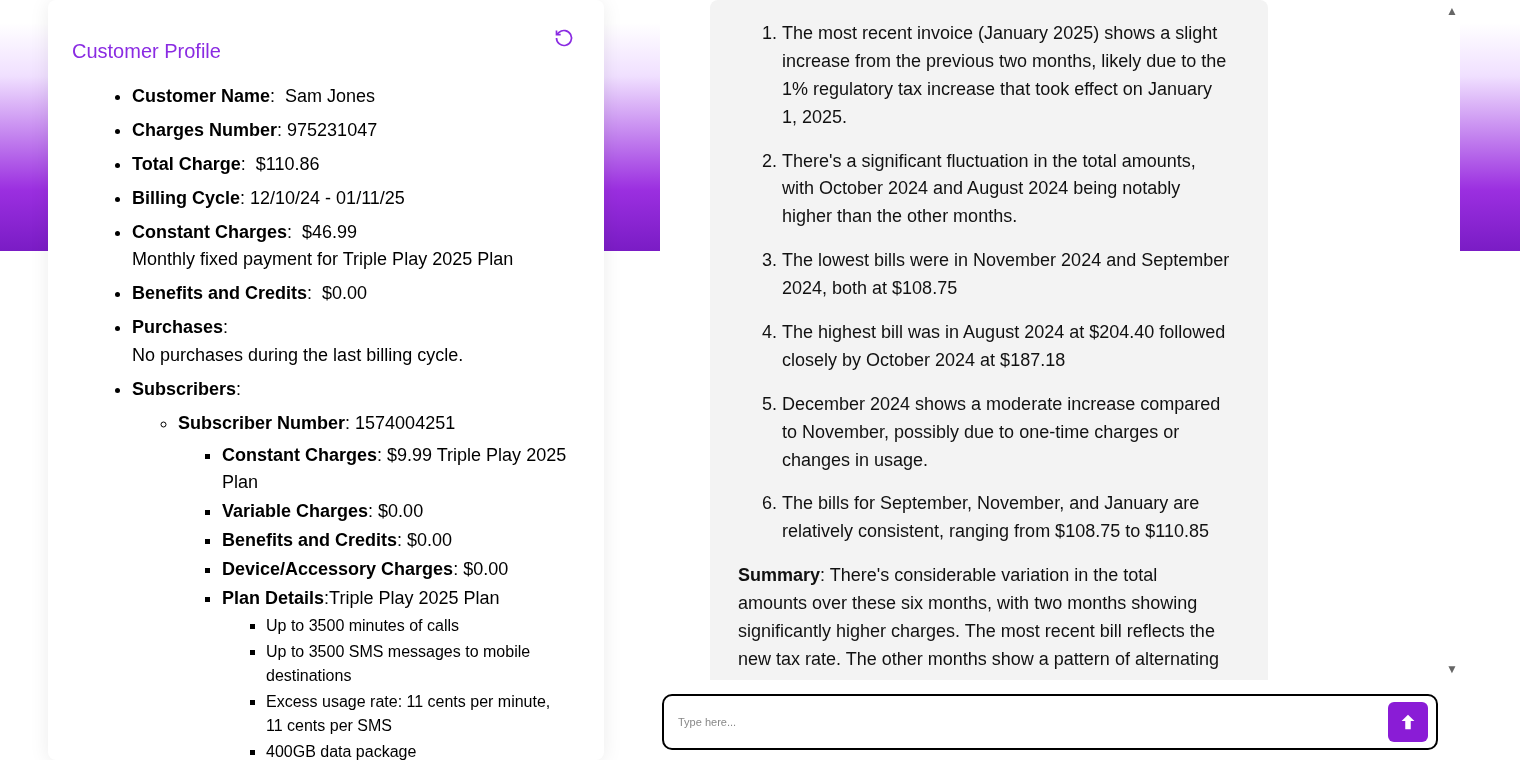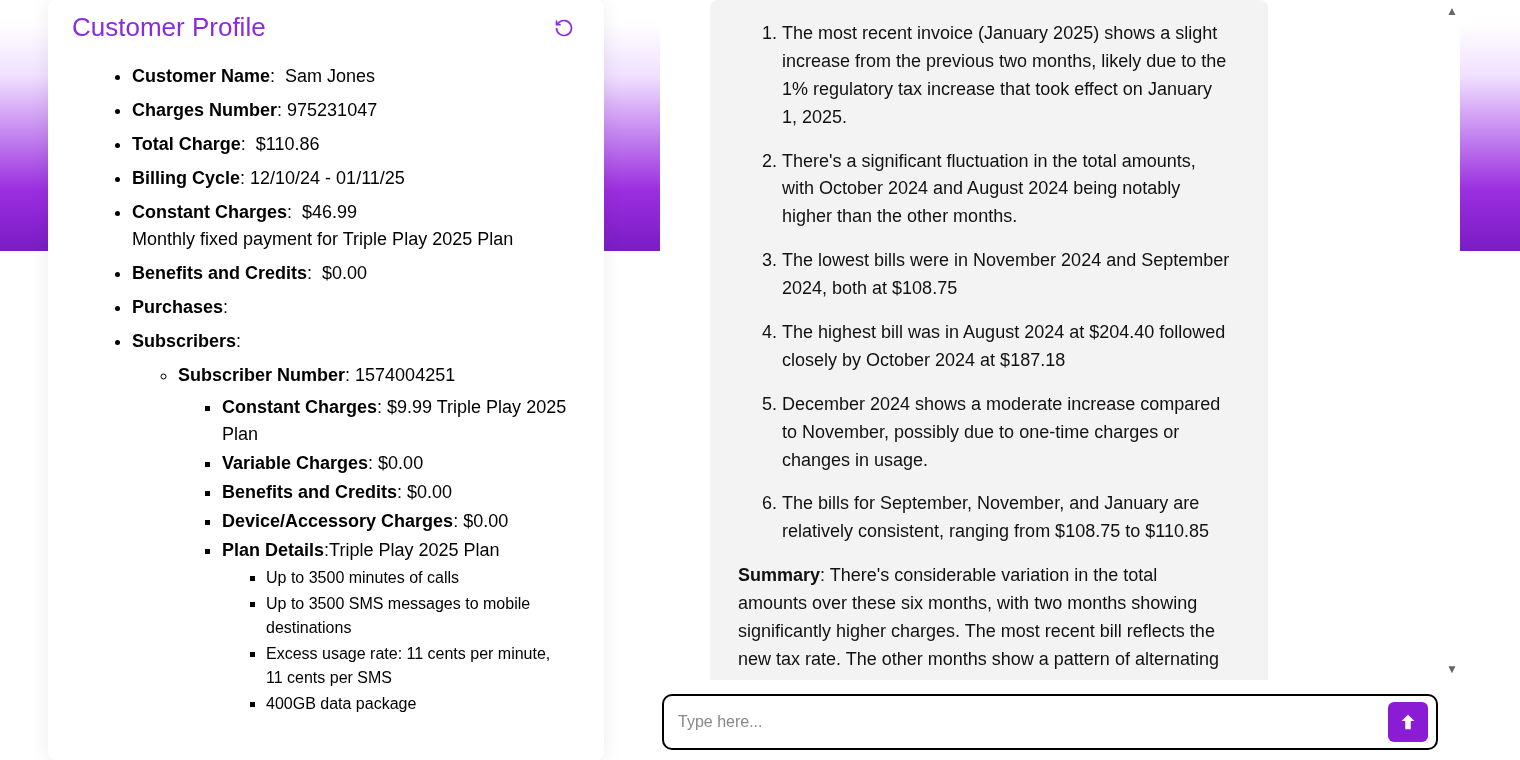--- a/index.html
+++ b/index.html
@@ -29,22 +29,23 @@
     flex-direction: column;
   }
   .lp-header {
     display: flex;
     align-items: center;
     justify-content: space-between;
     padding-right: 2px;
   }
   .lp-title {
     color: #8a2be2;
-    font-size: 26px;
+    font-size: 20px;
     font-weight: 500;
+    margin-top: 28px;
   }
   .refresh-icon {
     width: 20px;
     height: 20px;
     color: #8a2be2;
     cursor: pointer;
   }
   .lp-scroll {
     flex: 1;
     overflow-y: auto;
@@ -114,21 +115,21 @@
     border-radius: 10px;
     display: flex;
     align-items: center;
     padding: 6px 8px 6px 14px;
     height: 56px;
   }
   .input-box input {
     flex: 1;
     border: none;
     outline: none;
-    font-size: 16px;
+    font-size: 11px;
     color: #333;
   }
   .input-box input::placeholder { color: #888; }
   .send-btn {
     width: 40px;
     height: 40px;
     background: #8a1cd6;
     border-radius: 6px;
     display: flex;
     align-items: center;
@@ -173,20 +174,21 @@
         </li>
         <li>
           <span class="label">Constant Charges</span>:&nbsp; <span>$46.99</span><br>
           <span>Monthly fixed payment for </span><span>Triple Play 2025 Plan</span>
         </li>
         <li>
           <span class="label">Benefits and Credits</span>:&nbsp; <span>$0.00</span>
         </li>
         <li>
           <span class="label">Purchases</span>:<br>
+          <span>No purchases during the last billing cycle.</span>
         </li>
         <li>
           <span class="label">Subscribers</span>:
           <ul class="sub1">
             <li>
               <span class="label">Subscriber Number</span>: <span>1574004251</span>
               <ul class="sub2">
                 <li>
                   <span class="label">Constant Charges</span>: <span>$9.99 Triple Play 2025 Plan</span>
                 </li>

